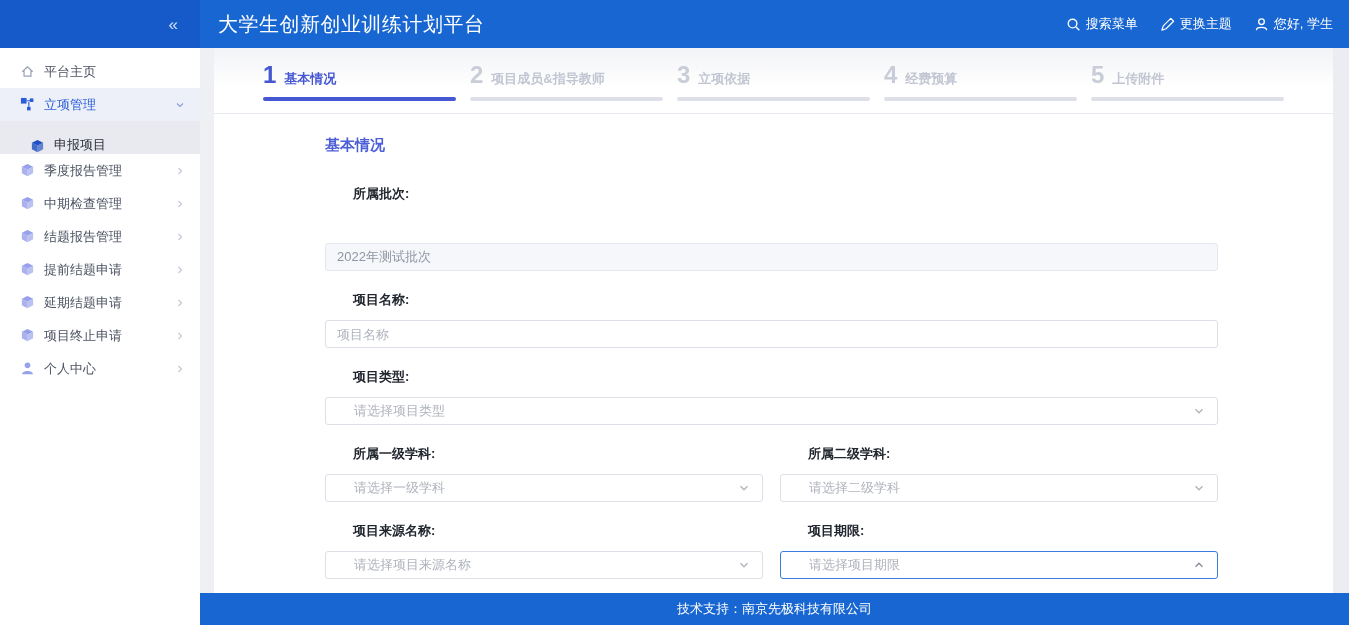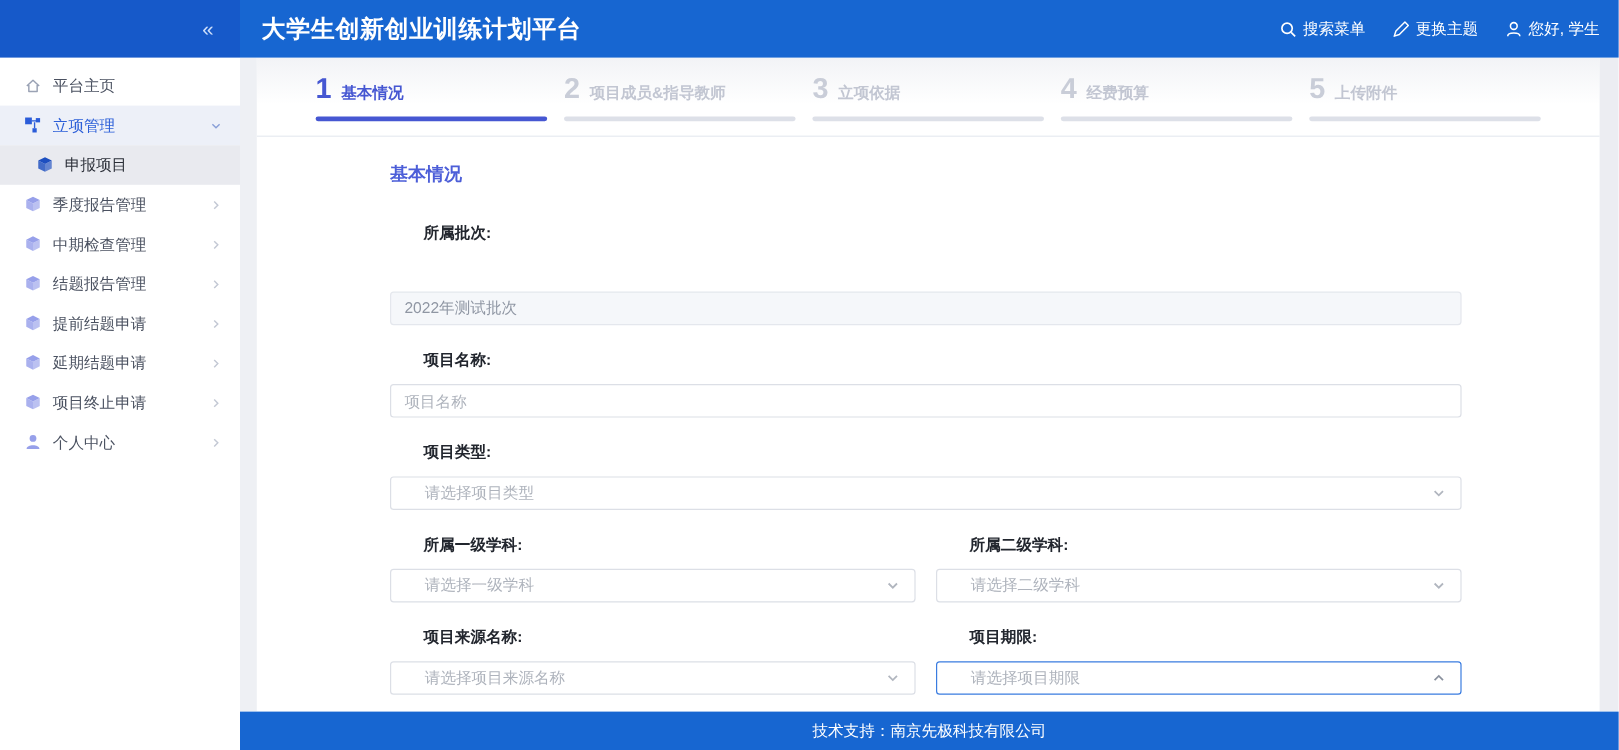--- a/index.html
+++ b/index.html
@@ -7,32 +7,32 @@
   body {
     position:relative; overflow:hidden; background:#fff;
     font-family:"Liberation Sans","DejaVu Sans",sans-serif;
   }
 
   
   .header { position:absolute; top:0; left:0; right:0; height:48px; display:flex; z-index:30; }
   .header-left { width:200px; background:#1659c9; display:flex; align-items:center; justify-content:flex-end; padding-right:22px; }
   .collapse { color:#cfe0fa; font-size:17px; cursor:pointer; line-height:1; }
   .header-main { flex:1; background:#1766d1; display:flex; align-items:center; padding:0 16px 0 18px; }
-  .header-title { color:#fff; font-size:20px; font-weight:700; letter-spacing:.5px; }
+  .header-title { color:#fff; font-size:20px; font-weight:400; letter-spacing:.5px; }
   .header-right { margin-left:auto; display:flex; align-items:center; gap:22px; }
   .header-action { display:flex; align-items:center; gap:5px; color:#fff; font-size:13px; cursor:pointer; white-space:nowrap; }
   .header-action svg { display:block; }
 
   
   .sidebar { position:absolute; top:48px; left:0; bottom:0; width:200px; background:#fff; padding-top:7px; z-index:20; }
   .side-item { height:33px; display:flex; align-items:center; padding:0 14px 0 20px; font-size:13px; color:#4a5160; cursor:pointer; }
   .side-item .lbl { margin-left:9px; }
   .side-item .chev { margin-left:auto; display:flex; }
   .side-item.expanded { background:#edf0f8; color:#2c5fd8; }
-  .side-item.sub { padding-left:30px; background:#e9eaef; color:#2b2f38; }
+  .side-item.sub { padding-left:30px; background:#e9eaef; color:#2b2f38;align-items:flex-end; }
 
   
   .main { position:absolute; left:200px; top:48px; right:0; bottom:32px; background:#fff; overflow:hidden; }
   .gutter-left { position:absolute; left:0; top:0; bottom:0; width:14px; background:#eef0f4; }
   .scroll-strip { position:absolute; right:0; top:0; bottom:0; width:16px; background:#ecedf2; cursor:default; }
 
   .steps { margin-left:14px; margin-right:16px; padding:13px 40px 0 49px; height:66px;
            background:linear-gradient(180deg,#f2f3f6 0%,#ffffff 60%);
            border-bottom:1px solid #e7eaf0; display:flex; gap:14px; }
   .step { width:193px; cursor:pointer; }

